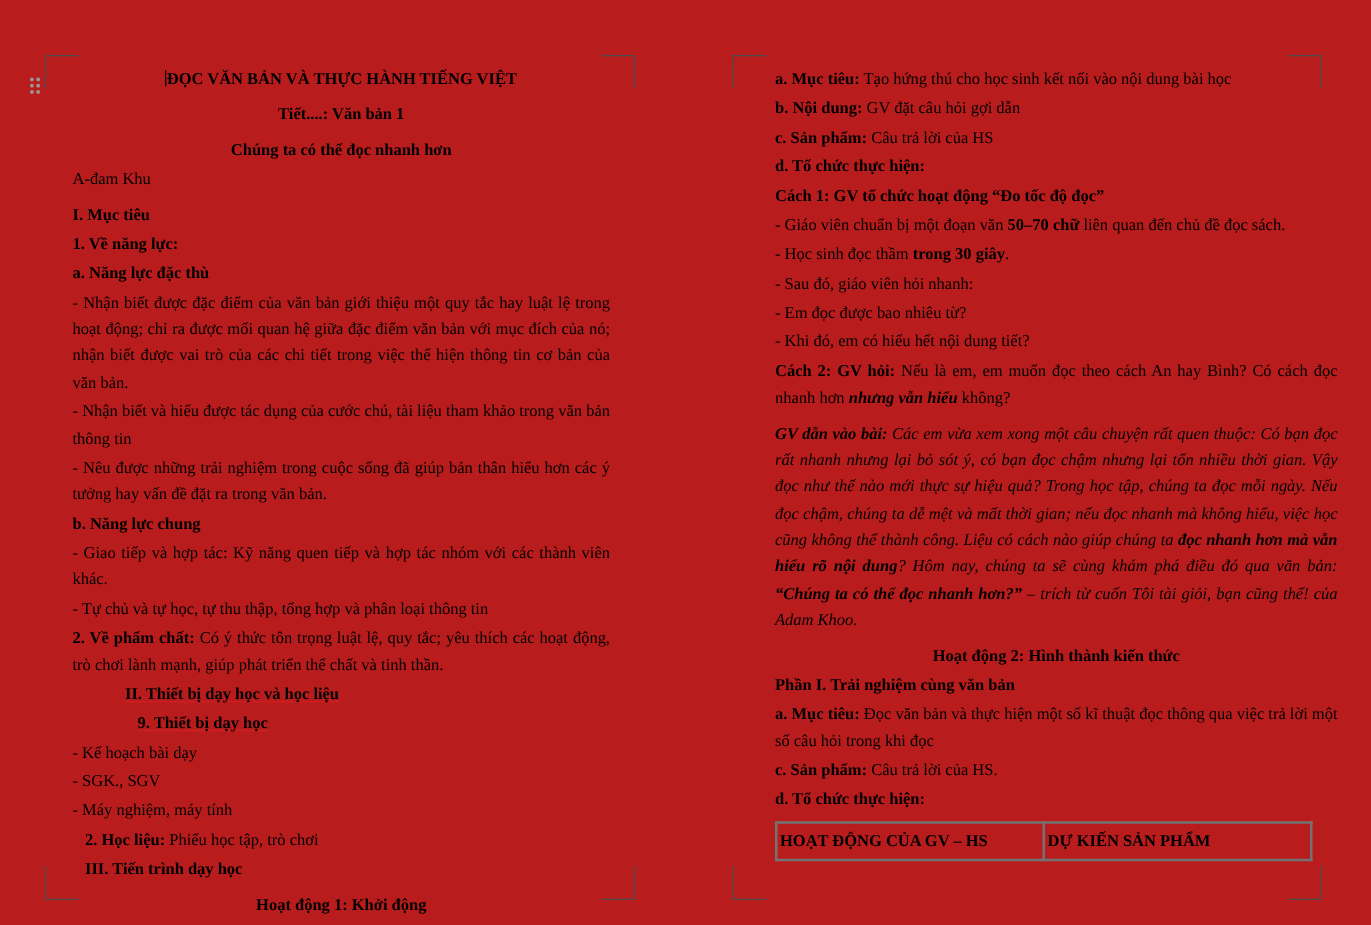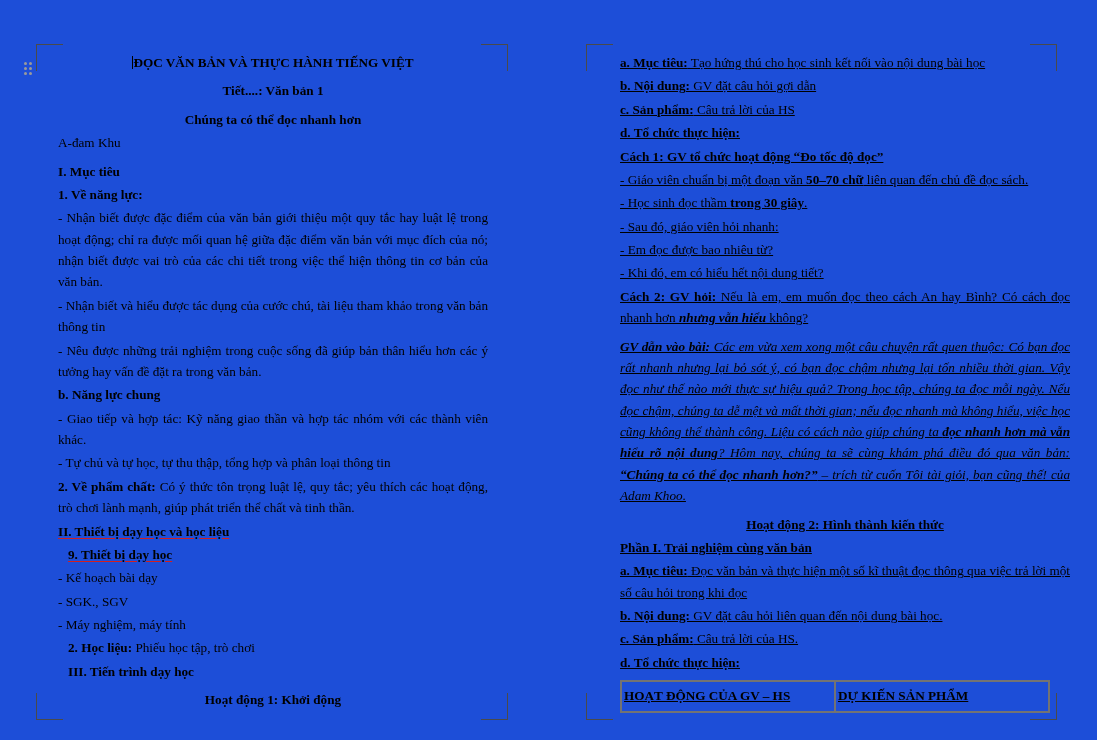--- a/index.html
+++ b/index.html
@@ -15,21 +15,21 @@
     overflow: hidden;
     position: relative;
   }
   .page-wrap {
     position: absolute;
     inset: 0;
     display: flex;
   }
   .page {
     position: relative;
-    background: #1d4ed8;
+    background: #b91c1c;
     height: 740px;
     box-sizing: border-box;
     overflow: hidden;
   }
   .page-left {
     width: 548px;
   }
   .page-right {
     width: 549px;
   }
@@ -87,36 +87,36 @@
     font-size: 13.2px;
     line-height: 1.62;
   }
   .content.left {
     left: 58px;
     width: 430px;
   }
   .content.right {
     left: 72px;
     width: 450px;
-    text-decoration: underline;
   }
 
   p {
     margin: 0 0 2px 0;
     text-align: justify;
   }
   .b { font-weight: bold; }
   .i { font-style: italic; }
   .bi { font-weight: bold; font-style: italic; }
   .center { text-align: center; }
   .right-align { text-align: left; }
   .u-red {
     text-decoration: underline;
     text-decoration-color: #d21f1f;
     text-underline-offset: 2px;
+    margin-left: 42px;
   }
   .spacer-sm { height: 5px; }
   .cursor-bar {
     display: inline-block;
     width: 1px;
     height: 13px;
     background: #000;
     vertical-align: -2px;
     margin-right: 0px;
   }
@@ -160,25 +160,26 @@
       <p class="center b"><span class="cursor-bar"></span><span>ĐỌC VĂN BẢN VÀ THỰC HÀNH TIẾNG VIỆT</span></p>
       <div class="spacer-sm"></div>
       <p class="center b">Tiết....: Văn bản 1</p>
       <div class="spacer-sm"></div>
       <p class="center b">Chúng ta có thể đọc nhanh hơn</p>
       <p class="right-align">A-đam Khu</p>
       <div class="spacer-sm"></div>
 
       <p class="b">I. Mục tiêu</p>
       <p class="b">1. Về năng lực:</p>
+      <p class="b">a. Năng lực đặc thù</p>
       <p>- Nhận biết được đặc điểm của văn bản giới thiệu một quy tắc hay luật lệ trong hoạt động; chỉ ra được mối quan hệ giữa đặc điểm văn bản với mục đích của nó; nhận biết được vai trò của các chi tiết trong việc thể hiện thông tin cơ bản của văn bản.</p>
       <p>- Nhận biết và hiểu được tác dụng của cước chú, tài liệu tham khảo trong văn bản thông tin</p>
       <p>- Nêu được những trải nghiệm trong cuộc sống đã giúp bản thân hiểu hơn các ý tưởng hay vấn đề đặt ra trong văn bản.</p>
       <p class="b">b. Năng lực chung</p>
-      <p>- Giao tiếp và hợp tác: Kỹ năng giao thần và hợp tác nhóm với các thành viên khác.</p>
+      <p>- Giao tiếp và hợp tác: Kỹ năng quen tiếp và hợp tác nhóm với các thành viên khác.</p>
       <p>- Tự chủ và tự học, tự thu thập, tổng hợp và phân loại thông tin</p>
       <p><span class="b">2. Về phẩm chất:</span><span> Có ý thức tôn trọng luật lệ, quy tắc; yêu thích các hoạt động, trò chơi lành mạnh, giúp phát triển thể chất và tinh thần.</span></p>
       <p class="b u-red">II. Thiết bị dạy học và học liệu</p>
       <p class="b u-red indent-1">9. Thiết bị dạy học</p>
       <p>- Kế hoạch bài dạy</p>
       <p>- SGK., SGV</p>
       <p>- Máy nghiệm, máy tính</p>
       <p class="indent-1"><span class="b">2. Học liệu:</span><span> Phiếu học tập, trò chơi</span></p>
       <p class="b indent-1">III. Tiến trình dạy học</p>
       <div class="spacer-sm"></div>
@@ -206,21 +207,20 @@
       <p>- Sau đó, giáo viên hỏi nhanh:</p>
       <p>- Em đọc được bao nhiêu từ?</p>
       <p>- Khi đó, em có hiểu hết nội dung tiết?</p>
       <p><span class="b">Cách 2: GV hỏi:</span><span> Nếu là em, em muốn đọc theo cách An hay Bình? Có cách đọc nhanh hơn </span><span class="bi">nhưng vẫn hiểu</span><span> không?</span></p>
       <div class="spacer-sm"></div>
       <p class="i"><span class="bi">GV dẫn vào bài:</span><span>  Các em vừa xem xong một câu chuyện rất quen thuộc: Có bạn đọc rất nhanh nhưng lại bỏ sót ý, có bạn đọc chậm nhưng lại tốn nhiều thời gian. Vậy đọc như thế nào mới thực sự hiệu quả? Trong học tập, chúng ta đọc mỗi ngày. Nếu đọc chậm, chúng ta dễ mệt và mất thời gian; nếu đọc nhanh mà không hiểu, việc học cũng không thể thành công. Liệu có cách nào giúp chúng ta </span><span class="bi">đọc nhanh hơn mà vẫn hiểu rõ nội dung</span><span>? Hôm nay, chúng ta sẽ cùng khám phá điều đó qua văn bản: </span><span class="bi">“Chúng ta có thể đọc nhanh hơn?”</span><span> – trích từ cuốn Tôi tài giỏi, bạn cũng thế! của Adam Khoo.</span></p>
       <div class="spacer-sm"></div>
       <p class="center b">Hoạt động 2: Hình thành kiến thức</p>
       <p class="b">Phần I. Trải nghiệm cùng văn bản</p>
       <p><span class="b">a. Mục tiêu:</span><span> Đọc văn bản và thực hiện một số kĩ thuật đọc thông qua việc trả lời một số câu hỏi trong khi đọc</span></p>
-      <p><span class="b">b. Nội dung:</span><span> GV đặt câu hỏi liên quan đến nội dung bài học.</span></p>
       <p><span class="b">c. Sản phẩm:</span><span> Câu trả lời của HS.</span></p>
       <p class="b">d. Tổ chức thực hiện:</p>
 
       <table class="tbl">
         <tbody>
             <tr>
           <td>HOẠT ĐỘNG CỦA GV – HS</td>
           <td>DỰ KIẾN SẢN PHẨM</td>
         </tr>
       </tbody>

